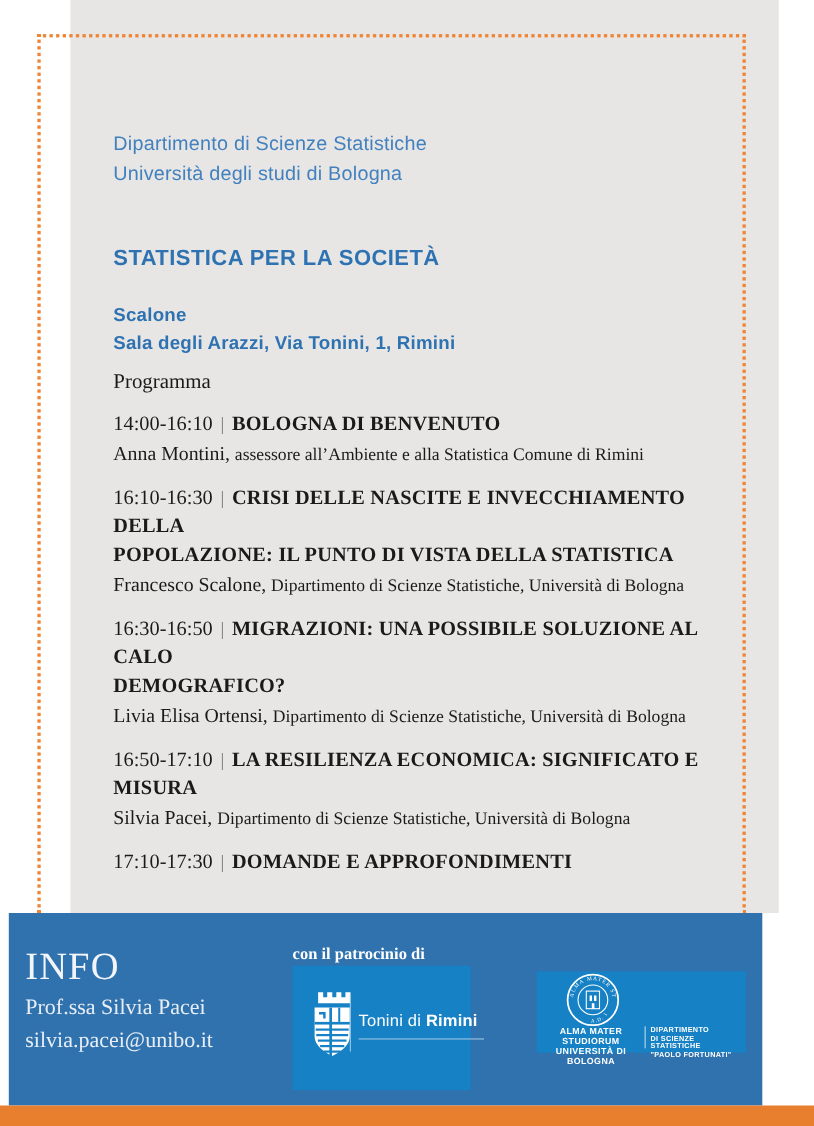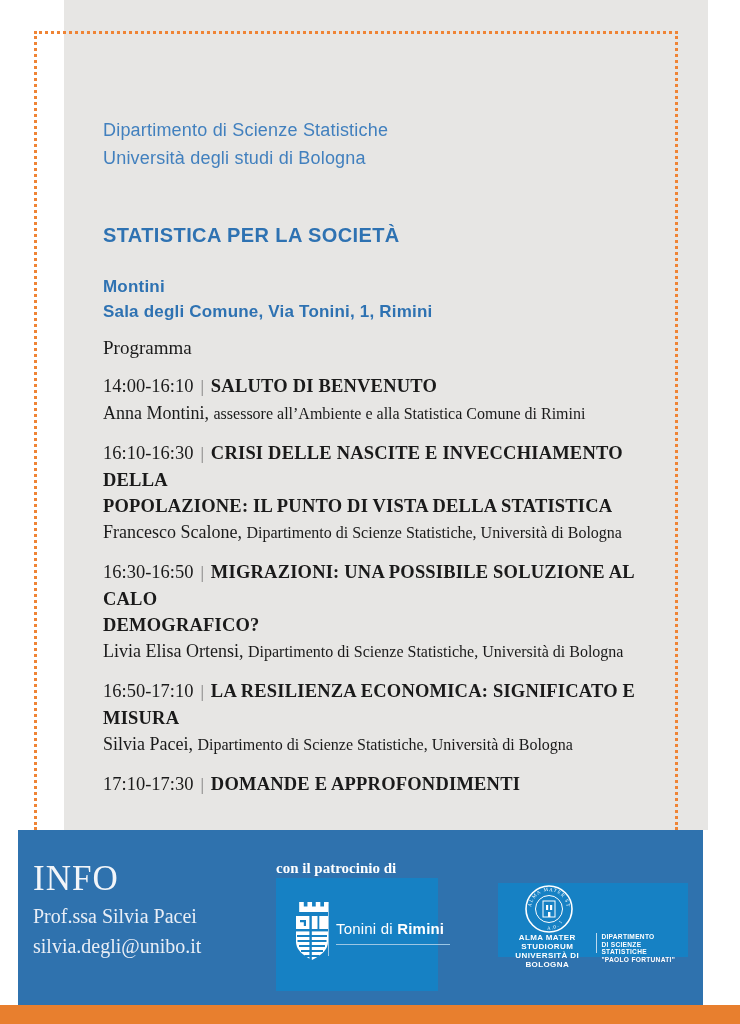--- a/index.html
+++ b/index.html
@@ -31,21 +31,21 @@
   .program-heading{margin-top:13px;font-size:19px;}
   .program-list{margin-top:14px;}
   .entry{margin-bottom:13px;}
   .entry-head{font-size:18.5px;line-height:26px;}
   .entry-head .sep{color:#7a7a7a;font-weight:normal;padding:0 7px;font-size:17px;}
   .entry-head strong{letter-spacing:.2px;}
   .t2{display:block;}
   .entry-speaker{font-size:18px;line-height:27px;}
   .entry-speaker .aff{font-size:16px;}
 
-  .footer-blue{position:absolute;left:18px;top:830px;width:685px;height:175px;background:var(--c-footer);}
+  .footer-blue{position:absolute;left:8px;top:830px;width:685px;height:175px;background:var(--c-footer);}
   .footer-orange{position:absolute;left:0;top:1005px;width:740px;height:19px;background:var(--c-orange);}
 
   .info-block{position:absolute;left:15px;top:28px;color:#f2f5f9;
     font-family:"Liberation Serif","DejaVu Serif",serif;}
   .info-title{font-size:35px;line-height:42px;letter-spacing:1px;}
   .info-line{font-size:20px;line-height:27px;margin-top:3px;color:#e9eef6;}
 
   .patronage{position:absolute;left:258px;top:30px;color:#ffffff;font-weight:bold;
     font-family:"Liberation Serif","DejaVu Serif",serif;font-size:15px;}
 
@@ -75,30 +75,30 @@
 <div class="content">
 
   <div class="dept-header">
     <div>Dipartimento di Scienze Statistiche</div>
     <div>Università degli studi di Bologna</div>
   </div>
 
   <div class="main-title">STATISTICA PER LA SOCIETÀ</div>
 
   <div class="event-block">
-    <div>Montini</div>
-    <div>Sala degli Comune, Via Tonini, 1, Rimini</div>
+    <div>Scalone</div>
+    <div>Sala degli Arazzi, Via Tonini, 1, Rimini</div>
   </div>
 
   <div class="program-heading serif">Programma</div>
 
   <div class="program-list serif">
 
     <div class="entry">
-      <div class="entry-head"><span>14:00-16:10</span><span class="sep">|</span><strong>SALUTO DI BENVENUTO</strong><strong class="t2"></strong></div>
+      <div class="entry-head"><span>14:00-16:10</span><span class="sep">|</span><strong>BOLOGNA DI BENVENUTO</strong><strong class="t2"></strong></div>
       <div class="entry-speaker"><span>Anna Montini,</span> <span class="aff">assessore all’Ambiente e alla Statistica Comune di Rimini</span></div>
     </div>
 
     <div class="entry">
       <div class="entry-head"><span>16:10-16:30</span><span class="sep">|</span><strong>CRISI DELLE NASCITE E INVECCHIAMENTO DELLA</strong><strong class="t2">POPOLAZIONE: IL PUNTO DI VISTA DELLA STATISTICA</strong></div>
       <div class="entry-speaker"><span>Francesco Scalone,</span> <span class="aff">Dipartimento di Scienze Statistiche, Università di Bologna</span></div>
     </div>
 
     <div class="entry">
       <div class="entry-head"><span>16:30-16:50</span><span class="sep">|</span><strong>MIGRAZIONI: UNA POSSIBILE SOLUZIONE AL CALO</strong><strong class="t2">DEMOGRAFICO?</strong></div>
@@ -115,21 +115,21 @@
     </div>
 
   </div>
 </div>
 
 <div class="footer-blue">
 
   <div class="info-block">
     <div class="info-title">INFO</div>
     <div class="info-line">Prof.ssa Silvia Pacei</div>
-    <div class="info-line">silvia.degli@unibo.it</div>
+    <div class="info-line">silvia.pacei@unibo.it</div>
   </div>
 
   <div class="patronage">con il patrocinio di</div>
 
   <div class="rimini-box">
     <svg class="rimini-crest" width="36" height="62" viewBox="0 0 36 62">
 
       <path d="M4 0 h5 v5 h4 v-5 h5 v5 h4 v-5 h5 v5 h4 v-5 h5 v11 h-32 z" fill="#ffffff" transform="translate(1.5,2) scale(0.92)"></path>
 
       <g transform="translate(2,16)">

